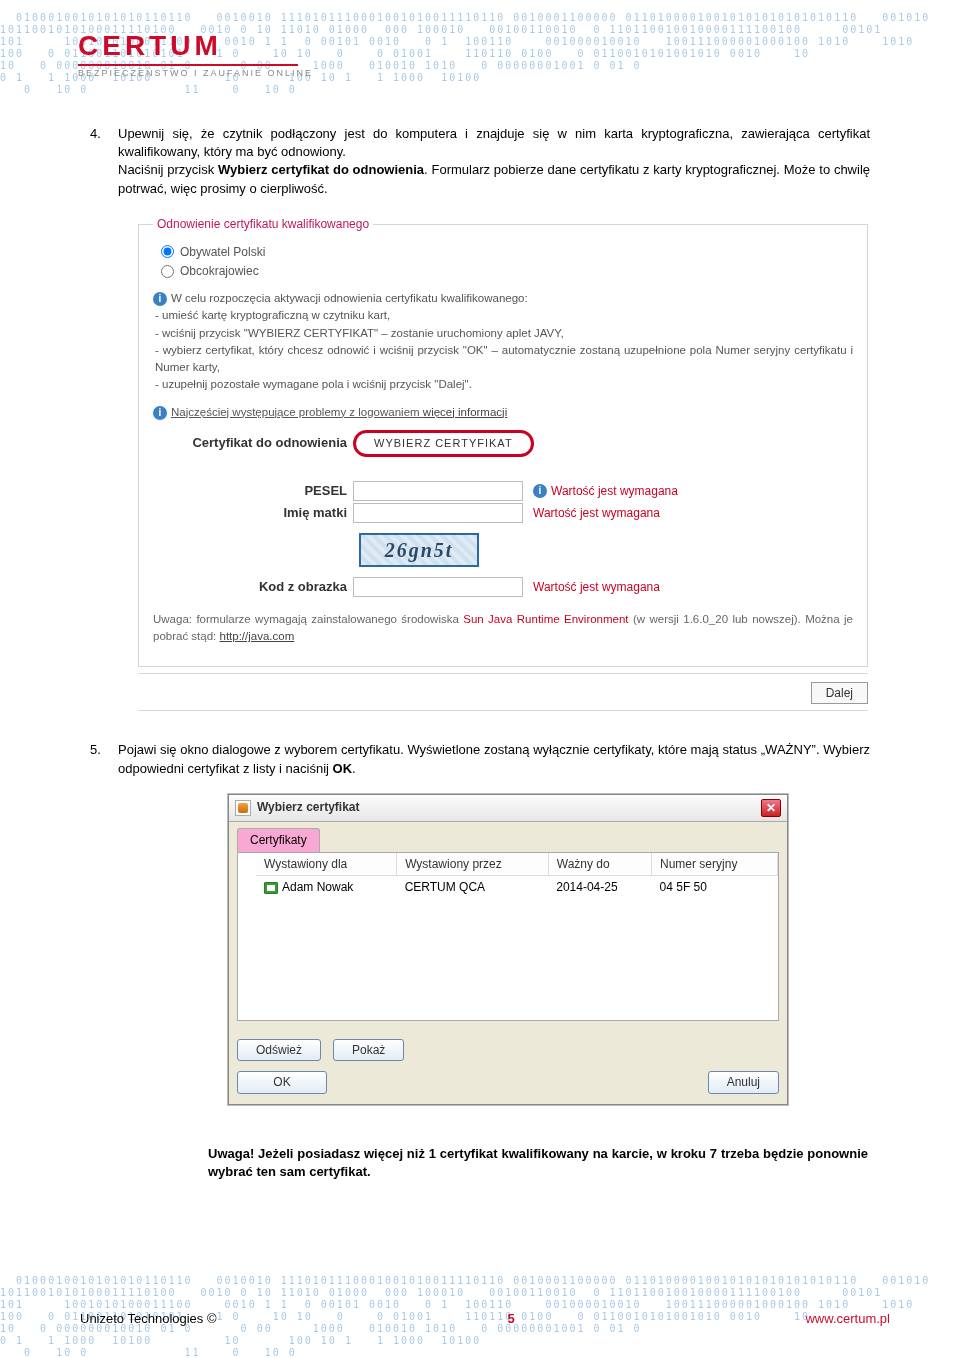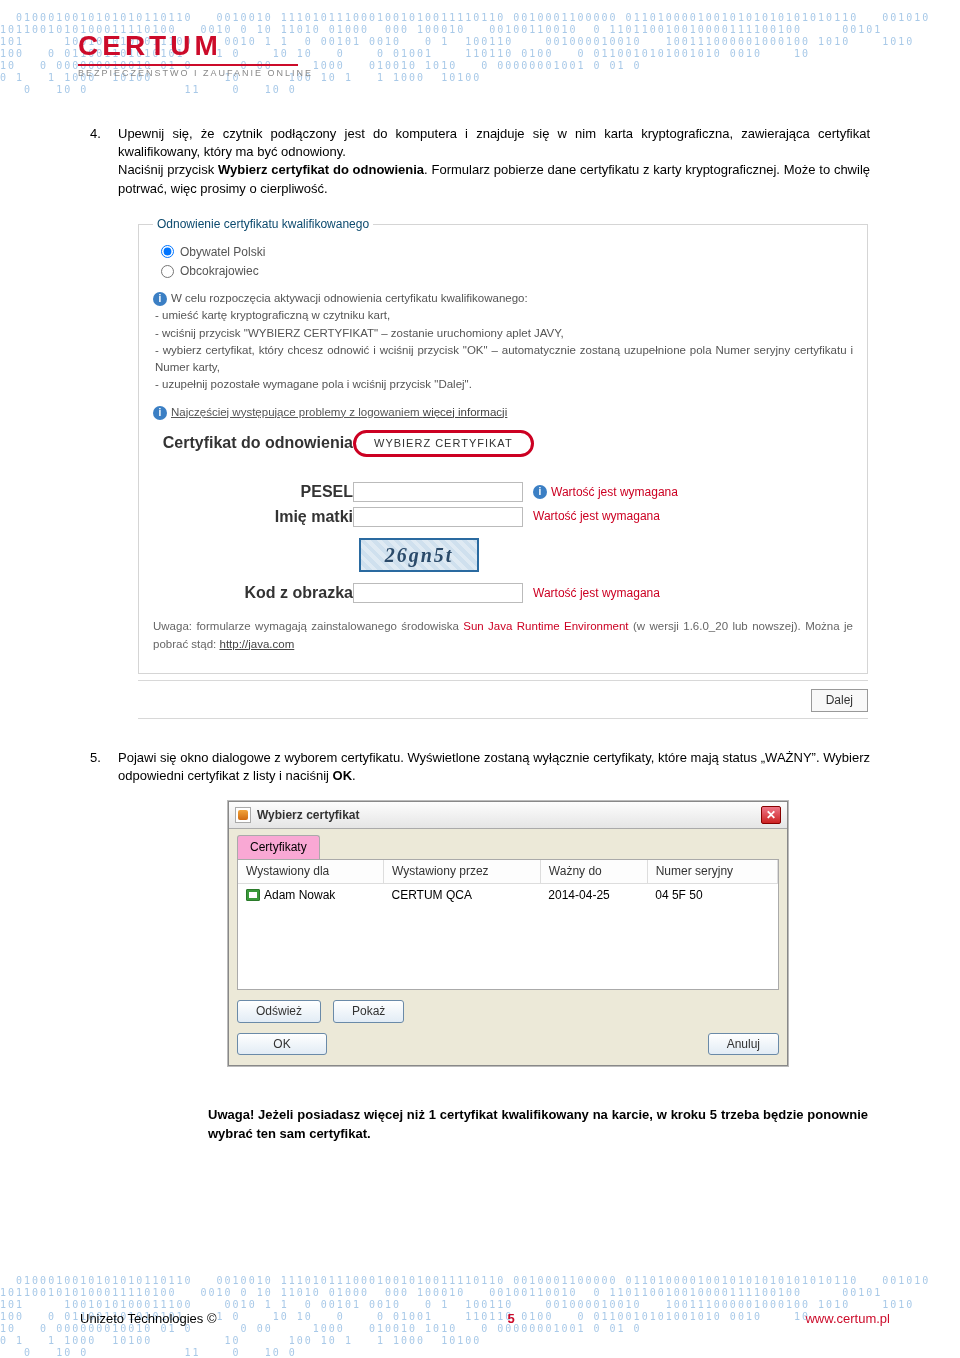--- a/index.html
+++ b/index.html
@@ -61,42 +61,42 @@
   .form-shot {
     margin: 18px 0 30px 20px;
     width: 730px;
     font-size: 12px;
     color: #555;
   }
   fieldset.renew {
     border: 1px solid #d5d5d5;
     padding: 8px 14px 12px 14px;
   }
-  fieldset.renew legend { font-size: 12px; color: #0c4a6e; padding: 0 4px; }
+  fieldset.renew legend { font-size: 12px; color: #be185d; padding: 0 4px; }
   .radio-row { display: flex; align-items: center; margin: 3px 0 3px 8px; font-size: 12px; }
   .radio-row input { margin-right: 6px; }
   .info-icon {
     display: inline-block;
     width: 14px; height: 14px;
     border-radius: 50%;
     background: #3b7fc4;
     color: #fff;
     font-size: 10px;
     font-weight: bold;
     text-align: center;
     line-height: 14px;
     margin-right: 4px;
     vertical-align: middle;
   }
   .info-block { margin-top: 10px; font-size: 11.5px; line-height: 1.5; color: #555; }
   .info-block .bullet { padding-left: 2px; }
   .problems { margin-top: 10px; font-size: 11.5px; text-decoration: underline; }
   .problems a { color: #444; text-decoration: underline; }
   .field-row { display: flex; align-items: center; margin-top: 10px; }
-  .field-row .lbl { width: 200px; text-align: right; font-size: 16px; font-weight: bold; color: #333; }
+  .field-row .lbl { width: 200px; text-align: right; padding-right: 6px; font-size: 13px; font-weight: bold; color: #333; }
   .field-row input[type=text] { height: 20px; border: 1px solid #bbb; font-size: 12px; padding: 0 4px; }
   .wyb-btn {
     display: inline-block;
     border: 3px solid #cc0022;
     border-radius: 14px;
     padding: 3px 18px;
     font-size: 11px;
     letter-spacing: 1px;
     color: #333;
     background: #fff;
@@ -161,40 +161,40 @@
     border: 1px solid #800;
     color: #fff;
     text-align: center;
     line-height: 16px;
     font-size: 12px;
     border-radius: 2px;
   }
   .dlg-body { background: #ece9d8; padding: 6px 8px 10px 8px; }
   .tab-strip { background: #ece9d8; }
   .tab { display: inline-block; background: #f9a8d4; border: 1px solid #aaa; border-bottom: none; padding: 3px 12px; font-size: 12px; border-radius: 3px 3px 0 0; }
-  .list-frame { background: #fff; border: 1px solid #aaa; height: 131px; }
+  .list-frame { background: #fff; border: 1px solid #aaa; height: 169px; padding-left: 18px; }
   table.cert-tbl { width: 100%; border-collapse: collapse; font-size: 12px; }
   table.cert-tbl th { text-align: left; font-weight: normal; border-right: 1px solid #ddd; border-bottom: 1px solid #ddd; padding: 3px 8px; background: #fdfdfd; color: #333; }
   table.cert-tbl td { padding: 3px 8px; }
   .row-icon { display:inline-block; width:14px; height:12px; background:#3a9a3a; border:1px solid #2a7a2a; margin-right:4px; vertical-align:middle; border-radius:1px; position:relative; }
   .row-icon::after{ content:""; position:absolute; left:2px; top:2px; width:8px; height:6px; background:#fff; }
   .chk-row { display: flex; align-items: center; margin-top: 8px; font-size: 12px; }
   .chk-row input { margin-right: 5px; accent-color: #2a7a2a; }
   .dlg-btn {
     display: inline-block;
     border: 1px solid #6a8aa8;
     background: linear-gradient(#fff,#e2ecf5);
     padding: 2px 18px;
     border-radius: 3px;
     font-size: 12px;
     color: #333;
     min-width: 64px;
     text-align: center;
   }
-  .dlg-btn-row { display: flex; justify-content: flex-end; gap: 12px; margin-top: 4px; }
+  .dlg-btn-row { display: flex; justify-content: flex-end; gap: 12px; margin-top: 12px; }
   .dlg-bottom { display: flex; align-items: flex-start; margin-top: 6px; }
   .dlg-bottom .left { flex: 1; }
   .dlg-foot { display: flex; justify-content: space-between; margin-top: 10px; }
 
   .note-bold { margin: 40px 0 0 118px; width: 660px; font-weight: bold; line-height: 1.4; text-align: justify; }
 
   .footer {
     position: absolute;
     bottom: 32px;
     left: 80px;
@@ -343,20 +343,20 @@
           </div>
           <div class="dlg-foot">
             <span class="dlg-btn" style="min-width:90px">OK</span>
             <span class="dlg-btn">Anuluj</span>
           </div>
         </div>
       </div>
     </li>
   </ol>
 
-  <div class="note-bold">Uwaga! Jeżeli posiadasz więcej niż 1 certyfikat kwalifikowany na karcie, w kroku 5 trzeba będzie ponownie wybrać ten sam certyfikat.</div>
+  <div class="note-bold">Uwaga! Jeżeli posiadasz więcej niż 1 certyfikat kwalifikowany na karcie, w kroku 7 trzeba będzie ponownie wybrać ten sam certyfikat.</div>
 </div>
 
 <div class="footer">
   <span>Unizeto Technologies ©</span>
   <span class="pg">5</span>
   <span class="url">www.certum.pl</span>
 </div>
 
 </body></html>

